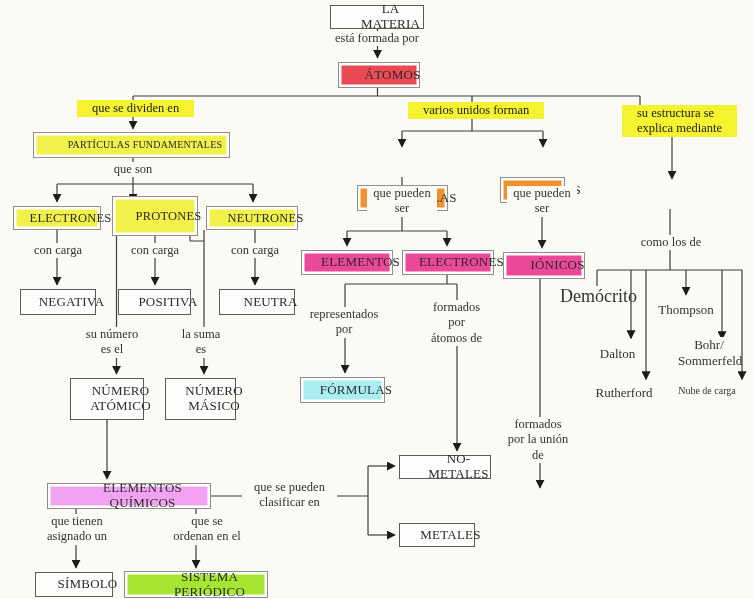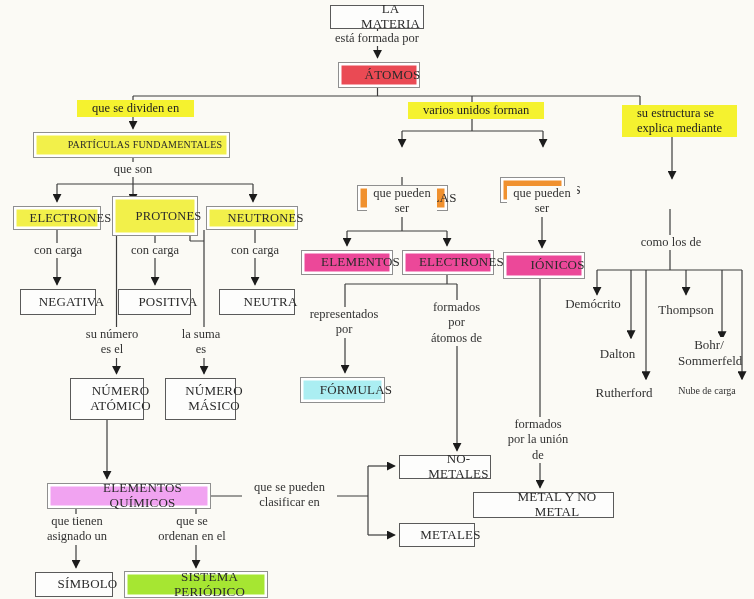--- a/index.html
+++ b/index.html
@@ -162,59 +162,56 @@
     </div>
   <div class="box fill c-cyan" style="left:300px;top:377px;width:85px;height:26px">
       <span>FÓRMULAS</span>
     </div>
   <div class="box c-white" style="left:399px;top:455px;width:92px;height:24px">
       <span>NO-METALES</span>
     </div>
   <div class="box c-white" style="left:399px;top:523px;width:76px;height:24px">
       <span>METALES</span>
     </div>
-  <div class="box c-white" style="left:473px;top:492px;width:141px;height:26px">
-      <span>METAL Y NO METAL</span>
-    </div>
 
   <div class="chip" style="left:77px;top:100px">que se dividen en</div>
   <div class="chip" style="left:622px;top:105px">su estructura se
 explica mediante</div>
   <div class="chip" style="left:408px;top:102px">varios unidos forman</div>
 
   <div class="lbl" style="left:317px;top:31px;width:120px">está formada por</div>
   <div class="lbl" style="left:103px;top:162px;width:60px">que son</div>
   <div class="lbl" style="left:28px;top:243px;width:60px">con carga</div>
   <div class="lbl" style="left:125px;top:243px;width:60px">con carga</div>
   <div class="lbl" style="left:225px;top:243px;width:60px">con carga</div>
   <div class="lbl" style="left:77px;top:327px;width:70px">su número
 es el</div>
   <div class="lbl" style="left:170px;top:327px;width:62px">la suma
 es</div>
   <div class="lbl" style="left:38px;top:514px;width:78px">que tienen
 asignado un</div>
-  <div class="lbl" style="left:147px;top:514px;width:90px">que se
+  <div class="lbl" style="left:162px;top:514px;width:90px">que se
 ordenan en el</div>
   <div class="lbl" style="left:367px;top:186px;width:70px">que pueden
 ser</div>
   <div class="lbl" style="left:507px;top:186px;width:70px">que pueden
 ser</div>
   <div class="lbl" style="left:300px;top:307px;width:88px">representados
 por</div>
   <div class="lbl" style="left:420px;top:300px;width:73px">formados
 por
 átomos de</div>
   <div class="lbl" style="left:498px;top:417px;width:80px">formados
 por la unión
 de</div>
   <div class="lbl" style="left:242px;top:480px;width:95px">que se pueden
 clasificar en</div>
   <div class="lbl" style="left:634px;top:235px;width:74px">como los de</div>
 
-  <div class="lbl" style="left:560px;top:296px;width:66px;font-size:13px">Demócrito</div>
+  <div class="lbl" style="left:560px;top:286px;width:66px;font-size:18px">Demócrito</div>
   <div class="lbl" style="left:653px;top:302px;width:66px;font-size:13px">Thompson</div>
   <div class="lbl" style="left:595px;top:346px;width:45px;font-size:13px">Dalton</div>
   <div class="lbl" style="left:678px;top:337px;width:62px;font-size:13px">Bohr/
 Sommerfeld</div>
   <div class="lbl" style="left:590px;top:385px;width:68px;font-size:13px">Rutherford</div>
   <div class="lbl" style="left:663px;top:385px;width:88px;font-size:10px">Nube de carga</div>
 
 </div>
 
 </body></html>

